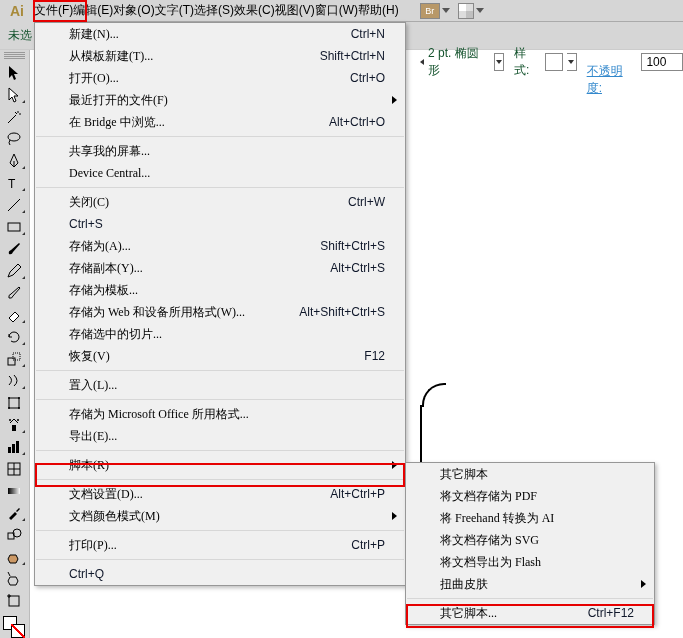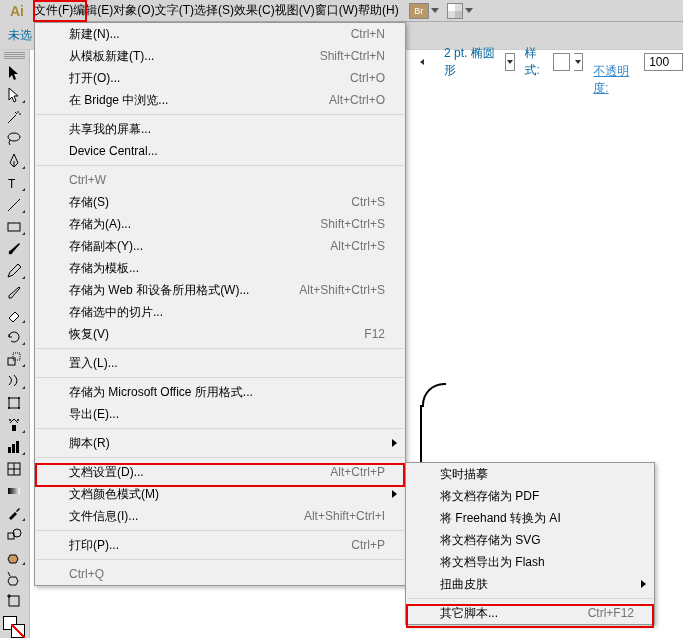--- a/index.html
+++ b/index.html
@@ -1,40 +1,40 @@
 <!DOCTYPE html>
 <html><head>
 <meta charset="utf-8">
 <style>
   * { box-sizing: border-box; margin: 0; padding: 0; font-family: "Microsoft YaHei", SimSun, sans-serif; font-size: 12px; }
   body { background: #fff; width: 683px; height: 638px; position: relative; overflow: hidden; }
   .menubar { display: flex; align-items: center; background: #d6d6d6; height: 22px; border-bottom: 1px solid #aaa; }
   .ai-logo { width: 34px; height: 22px; display: flex; align-items: center; justify-content: center; background: #d6d6d6; color: #a88a3a; font-weight: bold; font-size: 14px; }
   .menu-item { padding: 3px 0; cursor: default; }
   .menu-item.active { background: #d6d6d6; }
-  .br-box { width: 20px; height: 16px; border: 1px solid #888; margin-left: 10px; display: flex; align-items: center; justify-content: center; font-size: 9px; background: #b89868; color: #fff; }
+  .br-box { width: 20px; height: 16px; border: 1px solid #888; margin-left: 21px; display: flex; align-items: center; justify-content: center; font-size: 9px; background: #b89868; color: #fff; }
   .br-tri { width: 0; height: 0; border-left: 4px solid transparent; border-right: 4px solid transparent; border-top: 5px solid #555; margin-left: 2px; }
   .grid-icon { width: 16px; height: 16px; border: 1px solid #888; margin-left: 8px; background: linear-gradient(#fff 50%, #ddd 50%), linear-gradient(90deg, #fff 50%, #ddd 50%); background-blend-mode: multiply; }
   .highlight-red { position: absolute; border: 2px solid #e60000; pointer-events: none; z-index: 200; }
   .toolbar2 { position: absolute; left: 0; top: 22px; right: 0; height: 28px; background: #d6d6d6; border-bottom: 1px solid #ccc; display: flex; align-items: center; padding-left: 8px; gap: 4px; }
-  .toolbar2 .lbl { color: #0369a1; }
+  .toolbar2 .lbl { color: #14532d; }
   .toolbar2 .swatch { width: 22px; height: 18px; border: 1px solid #888; background: #fff; }
   .toolbar2 .swdrop { width: 10px; height: 18px; border: 1px solid #888; border-left: none; display: flex; align-items: center; justify-content: center; }
   .toolbar2 .tri { width: 0; height: 0; border-left: 3px solid transparent; border-right: 3px solid transparent; border-top: 4px solid #333; }
   .toolbar2 .numbox { width: 46px; height: 18px; border: 1px solid #888; background: #fff; padding-left: 4px; display: flex; align-items: center; }
   .toolbar2 .opac { color: #3388cc; text-decoration: underline; margin-top: 37px; }
   .toolbox { position: absolute; left: 0; top: 50px; width: 30px; background: #d6d6d6; border-right: 1px solid #bbb; }
   .toolbox .grip { height: 8px; background: repeating-linear-gradient(#999, #999 1px, #d6d6d6 1px, #d6d6d6 2px); margin: 2px 4px; }
   .tool { width: 28px; height: 22px; display: flex; align-items: center; justify-content: center; border: 1px solid transparent; color: #333; cursor: default; position: relative; }
   .tool svg { width: 16px; height: 16px; }
   .tool .tiny-tri { position: absolute; right: 2px; bottom: 2px; width: 0; height: 0; border-left: 3px solid transparent; border-bottom: 3px solid #333; }
   .dropdown { position: absolute; left: 34px; top: 22px; width: 372px; background: #f0f0f0; border: 1px solid #979797; box-shadow: 2px 2px 4px rgba(0,0,0,0.25); z-index: 100; }
   .dd-row { display: flex; align-items: center; height: 22px; padding: 0 20px 0 34px; cursor: default; position: relative; }
-  .dd-row .label { flex: 1; }
-  .dd-row .shortcut { color: #737373; }
+  .dd-row .label { flex: 1; font-family: Liberation Serif, serif; }
+  .dd-row .shortcut { color: #0f172a; }
   .dd-row .arrow { position: absolute; right: 8px; width: 0; height: 0; border-top: 4px solid transparent; border-bottom: 4px solid transparent; border-left: 5px solid #000; }
   .dd-sep { height: 1px; background: #d7d7d7; margin: 3px 1px; }
   .submenu { position: absolute; left: 405px; top: 462px; width: 250px; background: #f0f0f0; border: 1px solid #979797; box-shadow: 2px 2px 4px rgba(0,0,0,0.25); z-index: 110; }
   .canvas { position: absolute; left: 30px; top: 50px; right: 0; bottom: 0; background: #fff; }
   .shape { position: absolute; left: 390px; top: 355px; width: 160px; height: 90px; border-left: 2px solid #000; border-bottom: 2px solid #000; border-top: 0; border-right: 0; }
   .shape::before { content: ""; position: absolute; top: -22px; left: 0; width: 22px; height: 22px; border-top: 2px solid #000; border-left: 2px solid #000; border-top-left-radius: 22px; }
   .tool-swatches { width: 28px; height: 30px; position: relative; margin-top: 2px; }
   .tool-swatches .f { position: absolute; left: 3px; top: 2px; width: 14px; height: 14px; background: #fff; border: 1px solid #000; }
   .tool-swatches .b { position: absolute; left: 11px; top: 10px; width: 14px; height: 14px; background: #fff; border: 1px solid #000; }
   .tool-swatches .b::after { content: ""; position: absolute; left: -1px; top: -1px; right: -1px; bottom: -1px; background: linear-gradient(45deg, transparent 45%, red 45%, red 55%, transparent 55%); }
@@ -57,21 +57,21 @@
   <div class="br-tri"></div>
   <div class="grid-icon"></div>
   <div class="br-tri"></div>
 </div>
 
 <div class="highlight-red" style="left:33px; top:0; width:54px; height:22px;"></div>
 
 <div class="toolbar2">
   <span class="lbl">未选</span>
 </div>
-<div style="position:absolute; left:420px; top:26px; display:flex; align-items:center; gap:20px; z-index:50;">
+<div style="position:absolute; left:420px; top:26px; display:flex; align-items:center; gap:4px; z-index:50;">
   <span style="width:0;height:0;border-top:3px solid transparent;border-bottom:3px solid transparent;border-right:4px solid #333;"></span>
   <div class="toolbar2" style="position:static;background:none;border:none;height:auto;padding:0;">
     <span class="lbl">2 pt. 椭圆形</span>
     <div class="swdrop" style="border:1px solid #888;">
         <div class="tri"></div>
       </div>
     <span class="lbl" style="margin-left:6px;">样式:</span>
     <div class="swatch" style="width:18px;"></div>
     <div class="swdrop">
         <div class="tri"></div>
@@ -263,36 +263,40 @@
     </div>
     <div class="dd-row">
       <span class="label">从模板新建(T)...</span>
       <span class="shortcut">Shift+Ctrl+N</span>
     </div>
     <div class="dd-row">
       <span class="label">打开(O)...</span>
       <span class="shortcut">Ctrl+O</span>
     </div>
     <div class="dd-row">
+      <span class="label">最近打开的文件(F)</span>
+      <span class="arrow"></span>
+    </div>
+    <div class="dd-row">
       <span class="label">在 Bridge 中浏览...</span>
       <span class="shortcut">Alt+Ctrl+O</span>
     </div>
     <div class="dd-sep"></div>
     <div class="dd-row">
       <span class="label">共享我的屏幕...</span>
     </div>
     <div class="dd-row">
       <span class="label">Device Central...</span>
     </div>
     <div class="dd-sep"></div>
     <div class="dd-row">
+      <span class="label">关闭(C)</span>
       <span class="shortcut">Ctrl+W</span>
     </div>
     <div class="dd-row">
-      <span class="label">存储(S)</span>
       <span class="shortcut">Ctrl+S</span>
     </div>
     <div class="dd-row">
       <span class="label">存储为(A)...</span>
       <span class="shortcut">Shift+Ctrl+S</span>
     </div>
     <div class="dd-row">
       <span class="label">存储副本(Y)...</span>
       <span class="shortcut">Alt+Ctrl+S</span>
     </div>
@@ -328,39 +332,35 @@
     </div>
     <div class="dd-sep"></div>
     <div class="dd-row">
       <span class="label">文档设置(D)...</span>
       <span class="shortcut">Alt+Ctrl+P</span>
     </div>
     <div class="dd-row">
       <span class="label">文档颜色模式(M)</span>
       <span class="arrow"></span>
     </div>
-    <div class="dd-row">
-      <span class="label">文件信息(I)...</span>
-      <span class="shortcut">Alt+Shift+Ctrl+I</span>
-    </div>
     <div class="dd-sep"></div>
     <div class="dd-row">
       <span class="label">打印(P)...</span>
       <span class="shortcut">Ctrl+P</span>
     </div>
     <div class="dd-sep"></div>
     <div class="dd-row">
       <span class="shortcut">Ctrl+Q</span>
     </div>
   </div>
 <div class="highlight-red" style="left:35px; top:463px; width:370px; height:24px;"></div>
 
 <div class="submenu" id="script-dd">
     <div class="dd-row">
-      <span class="label">实时描摹</span>
+      <span class="label">其它脚本</span>
     </div>
     <div class="dd-row">
       <span class="label">将文档存储为 PDF</span>
     </div>
     <div class="dd-row">
       <span class="label">将 Freehand 转换为 AI</span>
     </div>
     <div class="dd-row">
       <span class="label">将文档存储为 SVG</span>
     </div>

